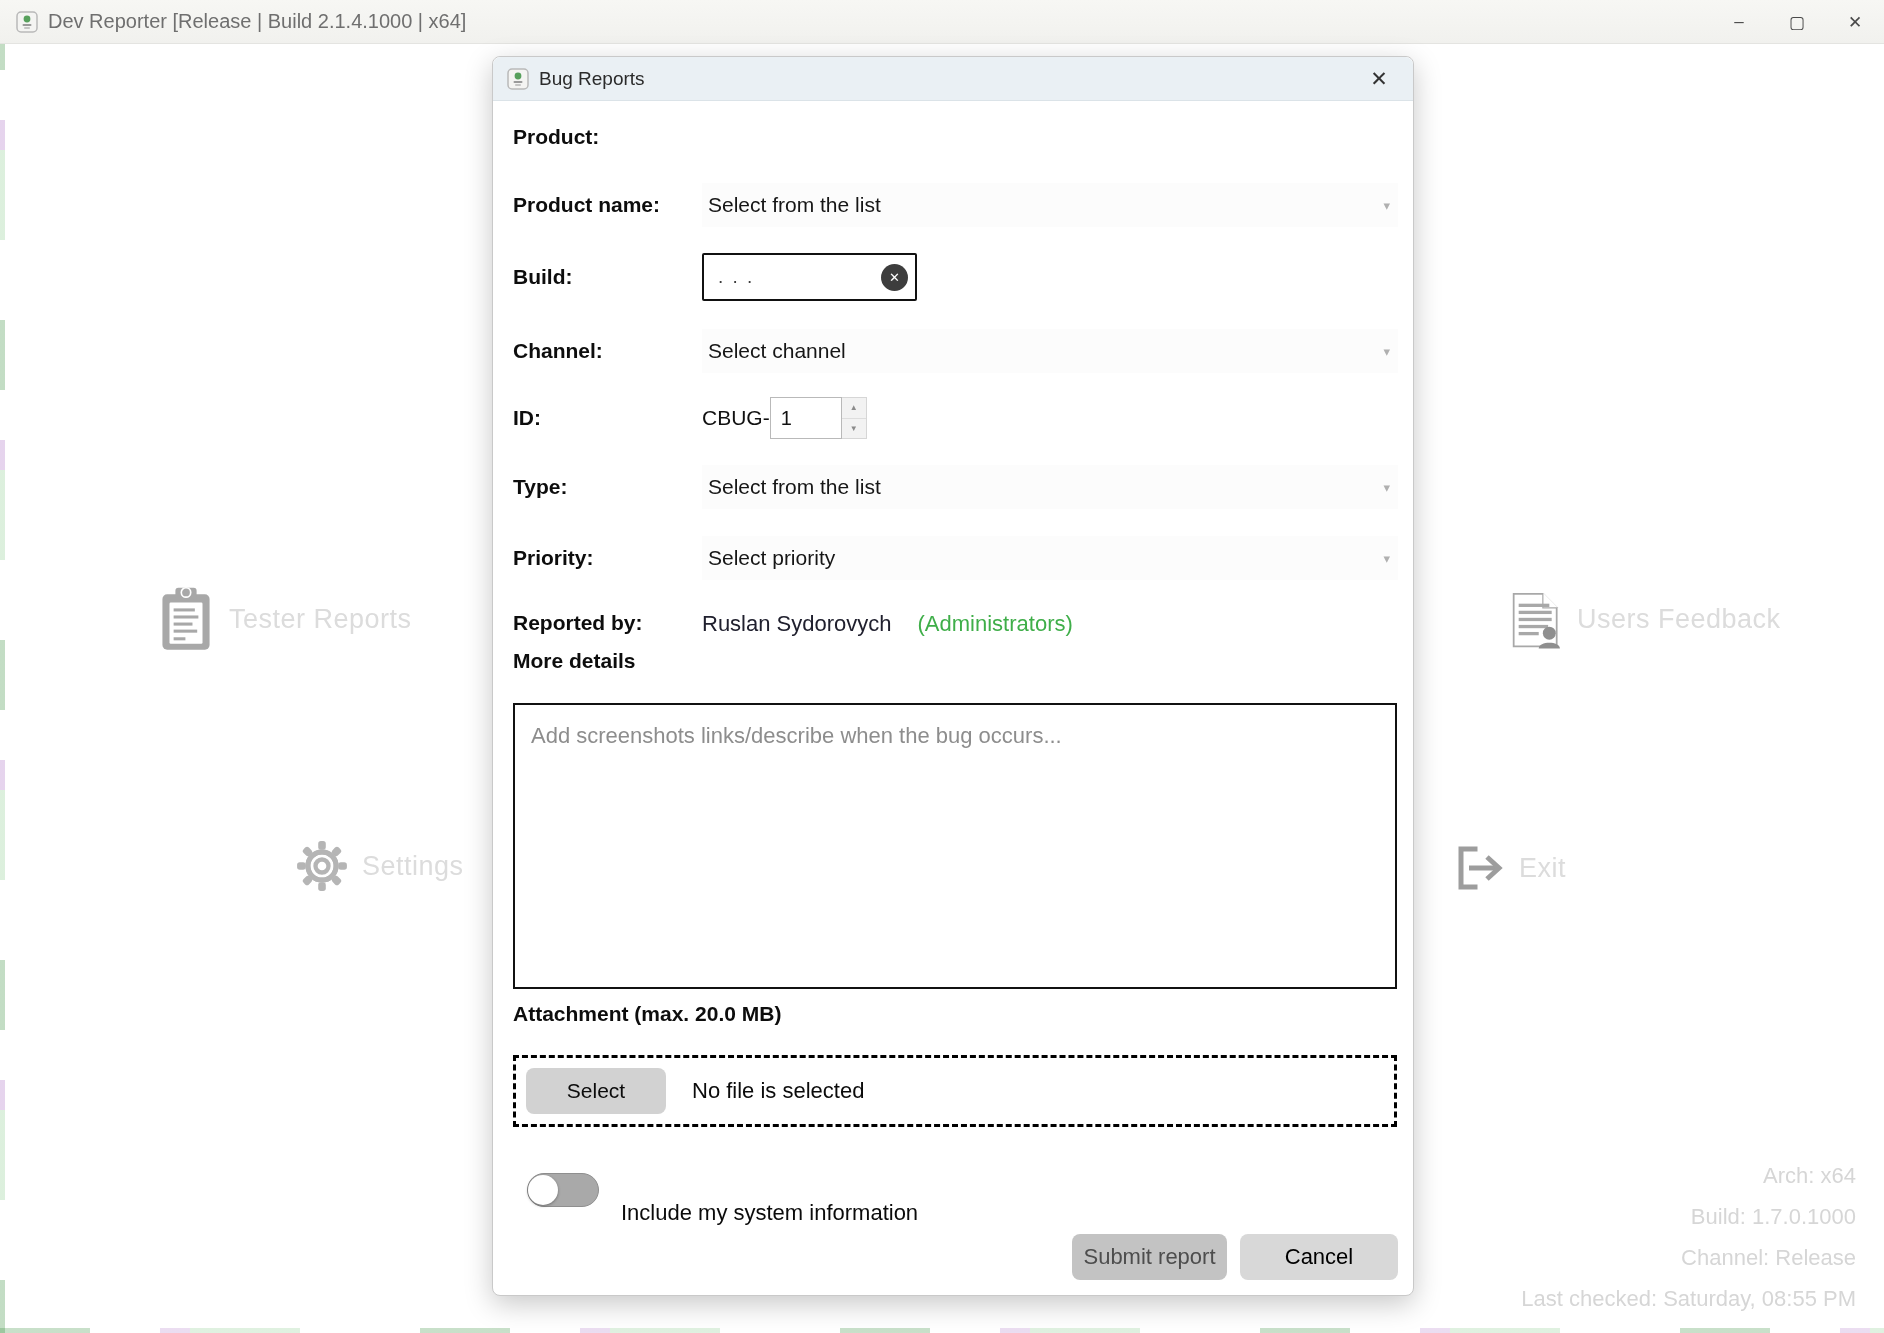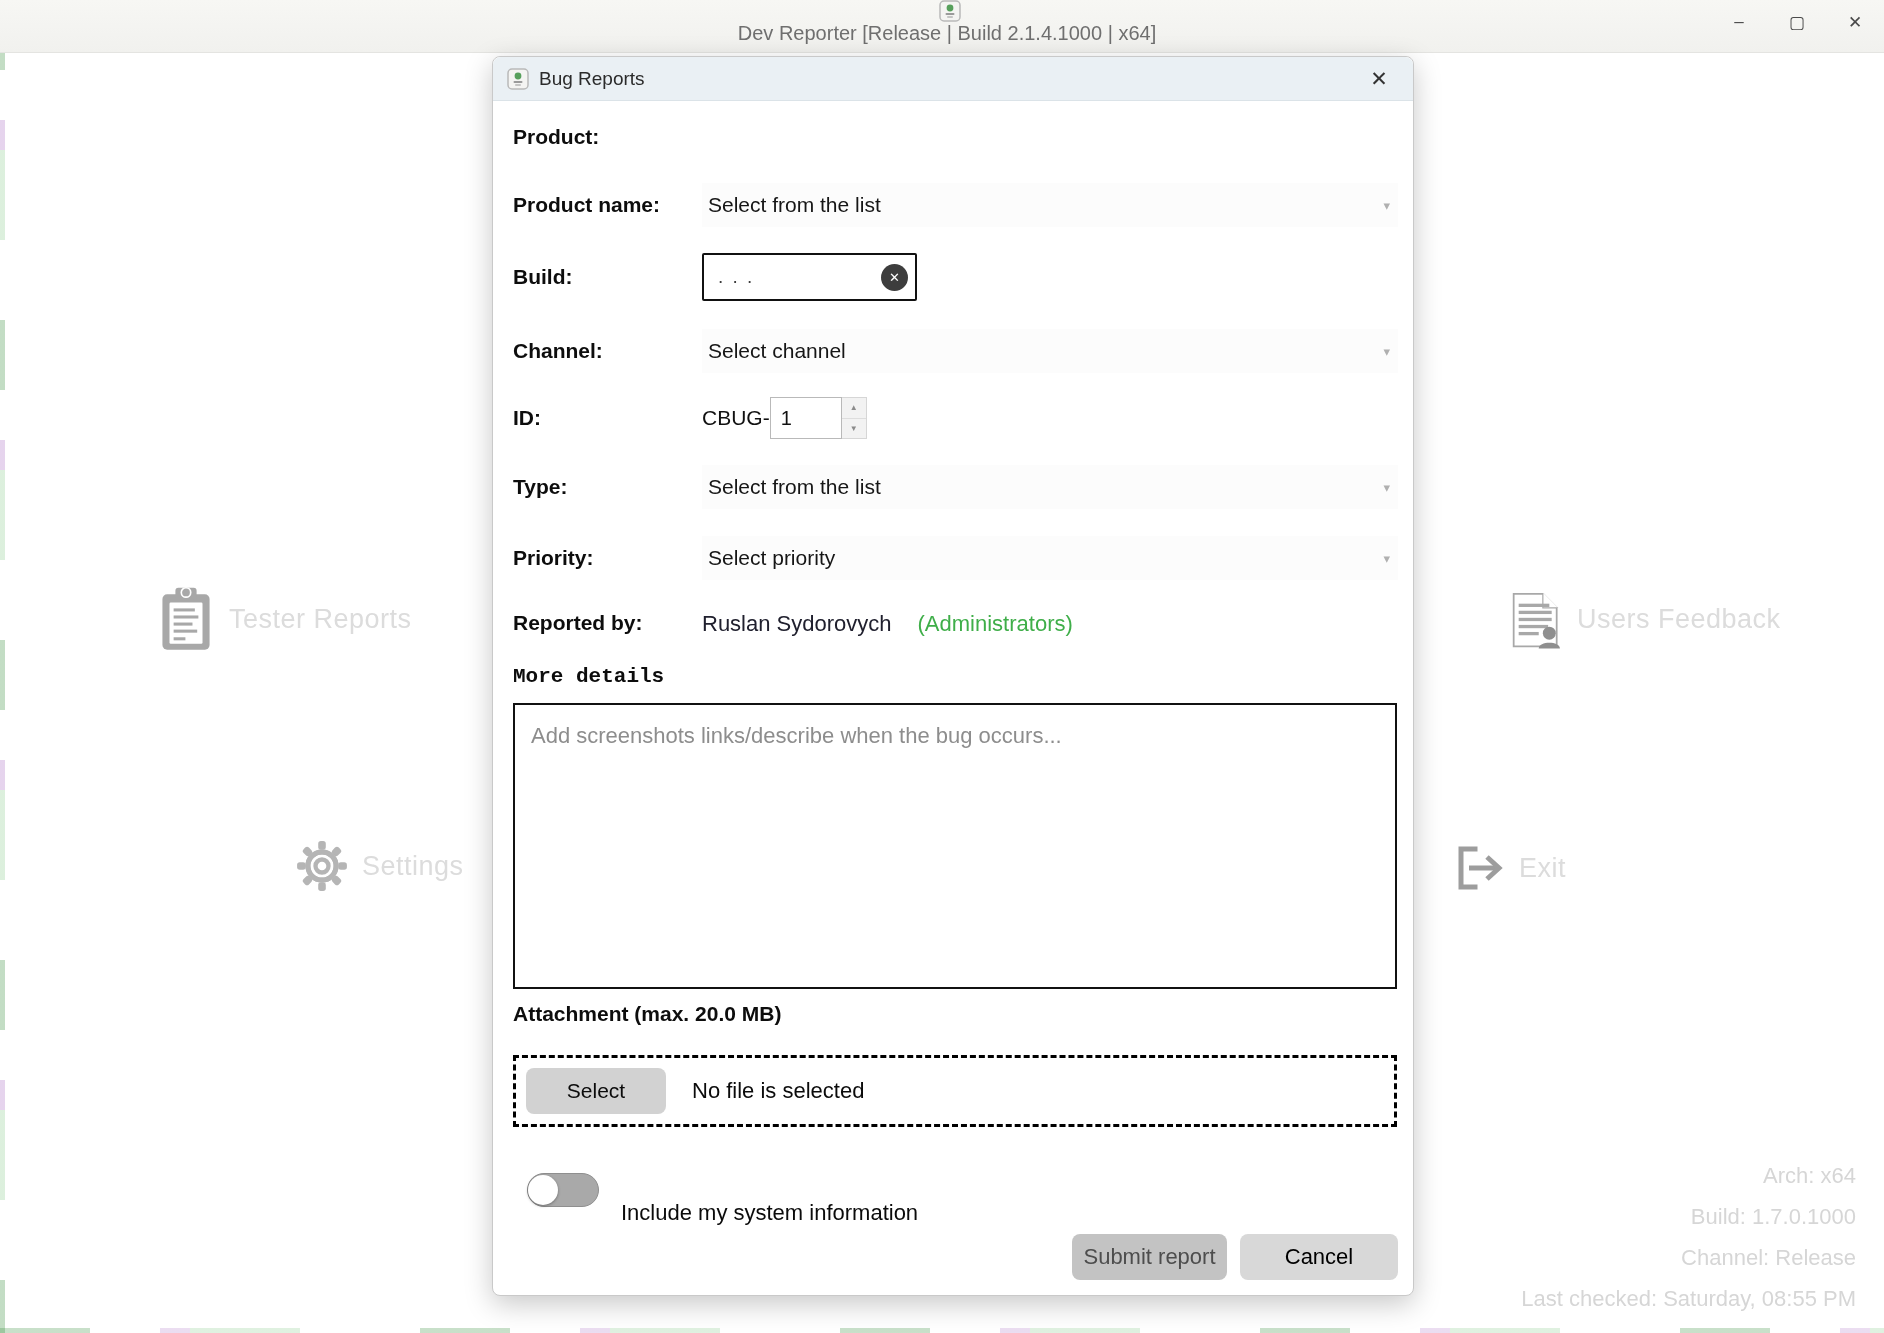--- a/index.html
+++ b/index.html
@@ -4,24 +4,24 @@
 <style>
   * { margin:0; padding:0; box-sizing:border-box; }
   html,body { width:1884px; height:1333px; }
   body {
     position:relative; overflow:hidden; background:#ffffff;
     font-family:"Liberation Sans", sans-serif; color:#111;
   }
 
   
   .titlebar {
-    position:absolute; left:0; top:0; width:1884px; height:53px;
+    position:absolute; left:0; top:0; width:1884px; height:44px;
     background:linear-gradient(#f7f7f4,#f1f1ee);
     border-bottom:1px solid #e4e4e1;
-    display:flex; align-items:center;flex-direction:column;
+    display:flex; align-items:center;
   }
   .app-icon { width:22px; height:22px; margin-left:16px; }
   .titlebar-title { margin-left:10px; font-size:20px; color:#6f6f6f; }
   .win-controls { position:absolute; right:0; top:0; height:44px; display:flex; }
   .win-btn {
     width:58px; height:44px; display:flex; align-items:center; justify-content:center;
     color:#4a4a4a; font-size:17px; cursor:default;
   }
 
   
@@ -298,21 +298,21 @@
       <span class="select-value">Select priority</span>
       <span class="caret">▾</span>
     </div>
 
     <span class="f-label" style="top:510px;">Reported by:</span>
     <div class="reported-row">
       <span class="reported-name">Ruslan Sydorovych</span>
       <span class="reported-group">(Administrators)</span>
     </div>
 
-    <span class="f-label" style="top:564px;font-family:Liberation Mono, monospace;">More details</span>
+    <span class="f-label" style="top:548px;">More details</span>
     <textarea class="details-box" placeholder="Add screenshots links/describe when the bug occurs..." style=""></textarea>
 
     <span class="f-label" style="top:901px;">Attachment (max. 20.0 MB)</span>
     <div class="attach-zone">
       <div class="attach-select-btn">Select</div>
       <span class="attach-status">No file is selected</span>
     </div>
 
     <div class="toggle-row">
       <div class="toggle">

